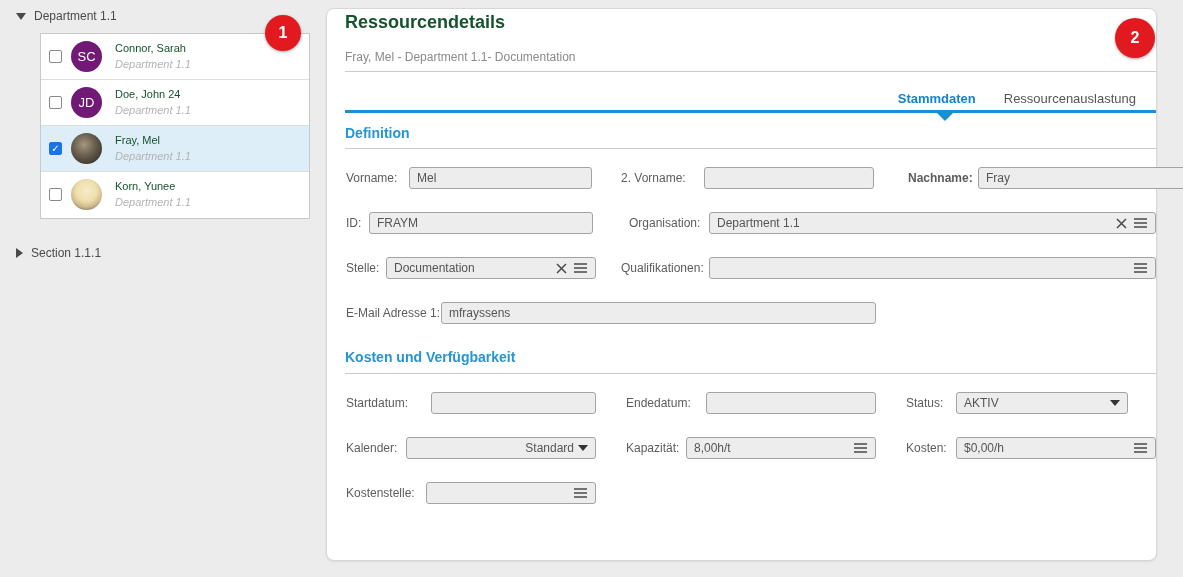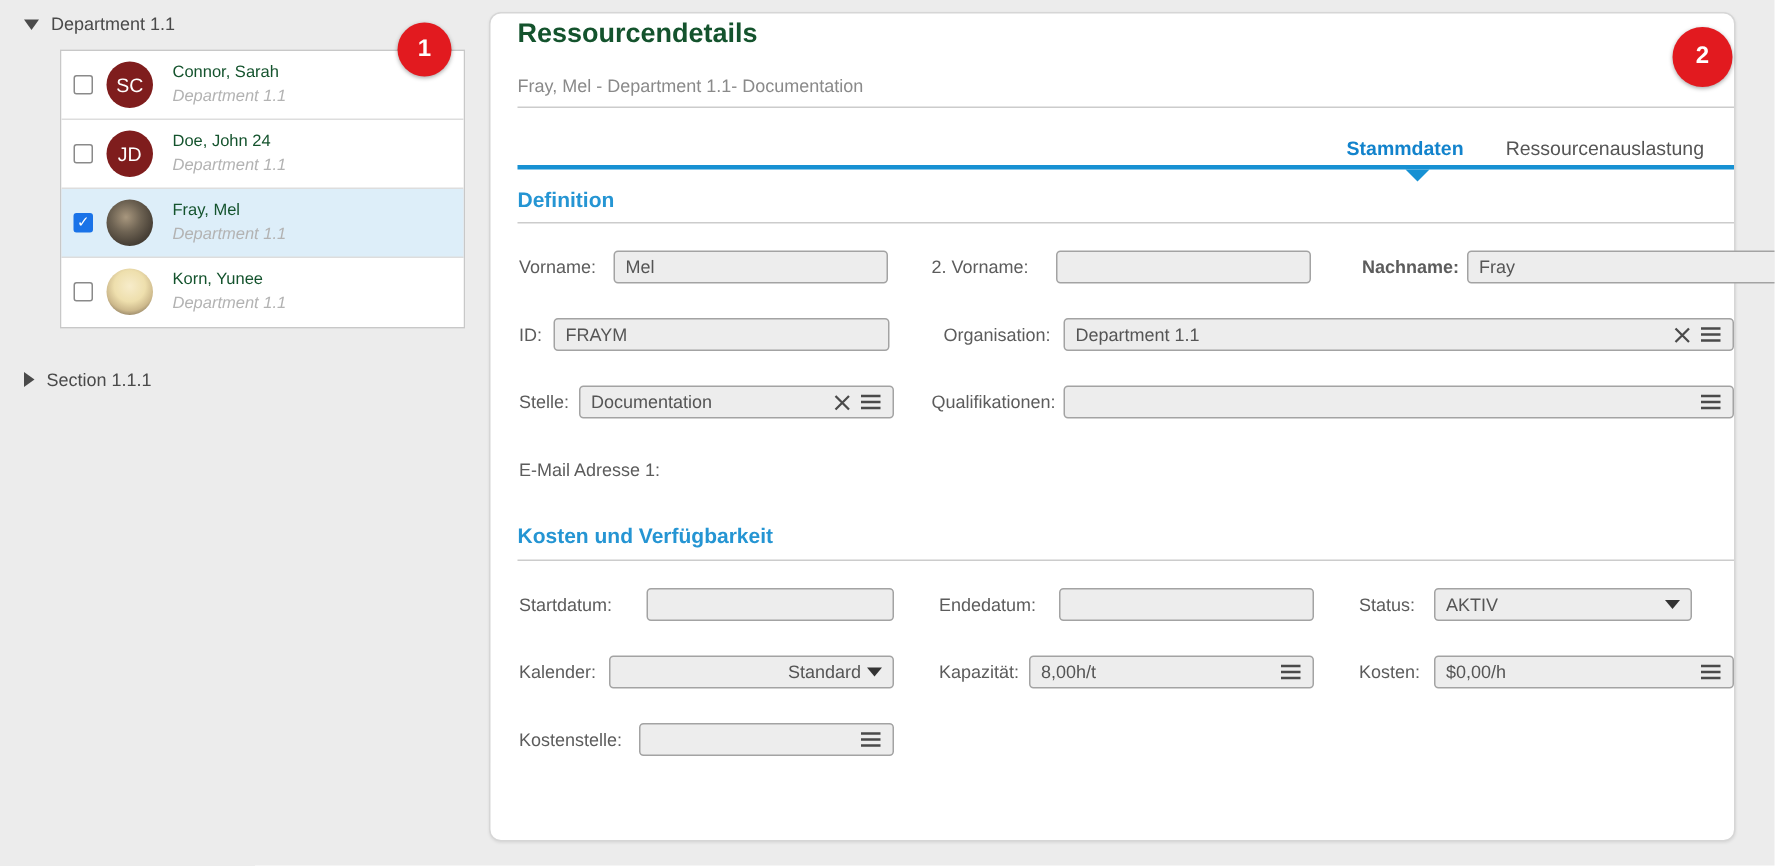--- a/index.html
+++ b/index.html
@@ -25,21 +25,21 @@
   .res-row { position:relative; height:46px; border-bottom:1px solid #ddd; background:#fff; }
   .res-row:last-child { border-bottom:none; }
   .res-row.selected { background:#ddeef9; }
   .cb { position:absolute; left:8px; top:16px; width:13px; height:13px; background:#fff;
         border:1px solid #8a8a8a; border-radius:2px; font-size:10px; line-height:12px;
         text-align:center; color:#fff; }
   .cb.checked { background:#1a73e8; border-color:#1a73e8; }
   .avatar { position:absolute; left:30px; top:7px; width:31px; height:31px; border-radius:50%;
             display:flex; align-items:center; justify-content:center;
             color:#fff; font-size:13px; }
-  .avatar.blue { background:#7f1d1d; }
+  .avatar.blue { background:#701a75; }
   .avatar.photo-wolf { background:radial-gradient(circle at 42% 38%, #a8977e 0%, #6e6353 38%, #4a4238 68%, #2e2b25 100%); }
   .avatar.photo-popcorn { background:radial-gradient(circle at 50% 38%, #f7ecca 0%, #eedfad 42%, #cdb98c 66%, #6b5d49 92%, #463d33 100%); }
   .res-name { position:absolute; left:74px; top:8px; font-size:11px; color:#14532d; }
   .res-dept { position:absolute; left:74px; top:24px; font-size:11px; font-style:italic; color:#b3b3b3; }
 
   .badge { position:absolute; border-radius:50%; background:#e21a1f; color:#fff;
            display:flex; align-items:center; justify-content:center; font-weight:bold;
            box-shadow:0 1px 3px rgba(0,0,0,.35); }
   .badge-1 { left:265px; top:15px; width:36px; height:36px; font-size:16px; z-index:5; }
   .badge-2 { left:788px; top:9px; width:40px; height:40px; font-size:16px; z-index:5; }
@@ -204,20 +204,23 @@
     <span class="fld-icons">
       <span class="icon-list">
           <svg width="15" height="12" viewBox="0 0 15 12">
             <path d="M1 2 H14 M1 6 H14 M1 10 H14" stroke="#4a4a4a" stroke-width="1.6" fill="none"></path>
           </svg>
         </span>
     </span>
   </div>
 
   <span class="lbl" style="left:19px; top:293px;">E-Mail Adresse 1:</span>
+  <div class="fld" style="left:114px; top:293px; width:435px;">
+    <span class="val">mfrayssens</span>
+  </div>
 
   <h2 class="sec-head" style="top:340px;">Kosten und Verfügbarkeit</h2>
   <div class="hdiv" style="top:364px;"></div>
 
   <span class="lbl" style="left:19px; top:383px;">Startdatum:</span>
   <div class="fld" style="left:104px; top:383px; width:165px;">
     <span class="val"></span>
   </div>
 
   <span class="lbl" style="left:299px; top:383px;">Endedatum:</span>

